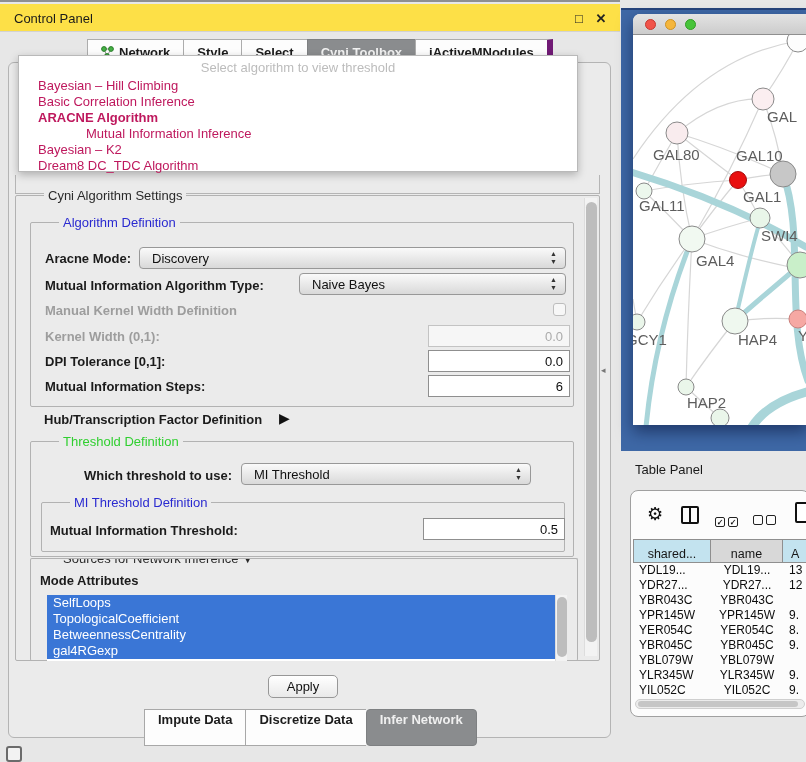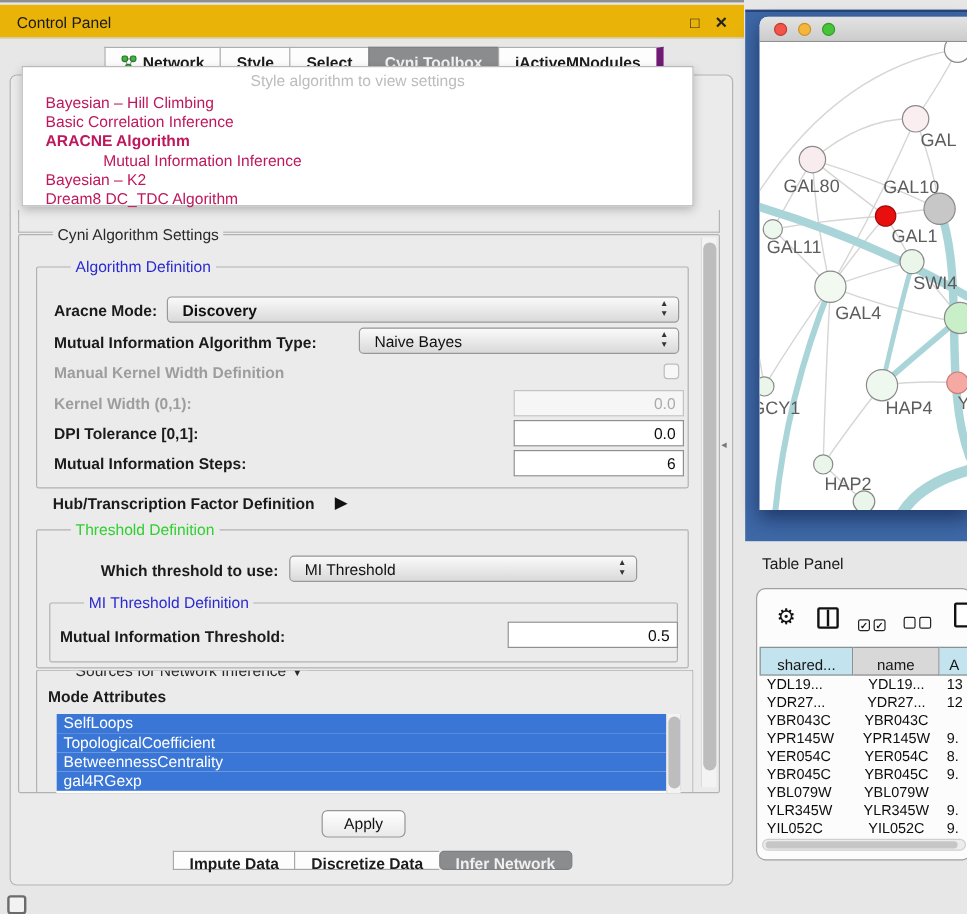--- a/index.html
+++ b/index.html
@@ -4,21 +4,21 @@
 <style>
   * { margin:0; padding:0; box-sizing:border-box; }
   html,body { width:806px; height:762px; }
   body { font-family:"Liberation Sans", sans-serif; background:#e7e7e7; position:relative; overflow:hidden; }
   .abs { position:absolute; }
   .lbl { font-size:13px; font-weight:bold; color:#1b1b1b; white-space:nowrap; }
   .dis { color:#9d9d9d; }
 
   
   #control-panel { left:0; top:0; width:620px; height:740px; border-top:2px solid #8f8f8f; background:#e7e7e7; }
-  #cp-titlebar { left:0; top:2px; width:620px; height:28px; background:#eab308; border-bottom:1px solid #d2d2d2; }
+  #cp-titlebar { left:0; top:2px; width:620px; height:28px; background:#fde047; border-bottom:1px solid #d2d2d2; }
   #cp-title { left:14px; top:7px; font-size:13px; color:#1a1a1a; }
   .winbtn { top:6px; width:18px; height:18px; text-align:center; font-size:13px; color:#222; line-height:18px; cursor:default; }
   #cp-main { left:8px; top:60px; width:603px; height:676px; background:#ebebeb; border:1px solid #b4b4b4; border-radius:6px; }
 
   
   #cp-tabs { left:87px; top:37px; display:flex; align-items:stretch; height:23px; }
   .tab { background:#fdfdfd; border:1px solid #adadad; border-right:none; padding:3px 13px 0 13px; font-size:13px; font-weight:bold; color:#1c1c1c; white-space:nowrap; display:flex; align-items:center; gap:5px; }
   .tab:last-child { border-right:6px solid #701a75; }
   .tab.sel { background:#8a8c8e; color:#f2f2f2; border-color:#7e8082; }
 
@@ -47,21 +47,21 @@
 
   
   .attr-item { height:16px; background:#3a76d6; color:#ffffff; font-size:13px; padding-left:6px; white-space:nowrap; }
 
   
   .sb-track { background:#f3f3f3; border-left:1px solid #ddd; }
   .sb-thumb { background:#bdbdbd; border-radius:6px; }
 
   
   #apply-btn { left:268px; top:673px; width:70px; height:23px; background:linear-gradient(#ffffff,#e9e9e9); border:1px solid #979797; border-radius:5px; font-size:13px; color:#111; text-align:center; padding-top:3px; }
-  #bottom-tabs { left:144px; top:707px; display:flex; height:16px; }
+  #bottom-tabs { left:144px; top:707px; display:flex; height:37px; }
   .btab { background:#fdfdfd; border:1px solid #a8a8a8; border-right:none; padding:2px 13px 0 13px; font-size:13px; font-weight:bold; color:#1c1c1c; white-space:nowrap; }
   .btab:last-child { border-right:1px solid #a8a8a8; }
   .btab.sel { background:#8a8c8e; color:#f0f0f0; border-radius:4px; border-color:#7e8082; }
 
   #split-arrow { left:601px; top:365px; font-size:9px; color:#777; }
 
   
   #desktop { left:621px; top:8px; width:185px; height:443px; background:linear-gradient(#27457c 0,#27457c 2px,#3e68a6 2px); }
   #net-window { left:12px; top:6px; width:175px; height:411px; border-radius:7px 0 0 0; overflow:hidden; box-shadow:0 7px 16px rgba(8,18,56,.55); background:#fff; }
   #net-titlebar { left:0; top:0; width:100%; height:21px; background:linear-gradient(#e3e3e3,#cccccc); border-bottom:1px solid #8f8f8f; display:flex; align-items:center; padding-left:12px; gap:9px; }
@@ -141,21 +141,21 @@
       <span class="leg dark">Cyni Algorithm Settings</span>
 
       <div class="sb-track abs" style="right:2px; top:2px; width:13px; height:458px;">
         <div class="sb-thumb abs" style="left:1px; top:4px; width:11px; height:440px;"></div>
       </div>
 
       <div class="grp abs" style="left:14px; top:26px; width:544px; height:185px;">
         <span class="leg blue">Algorithm Definition</span>
 
         <span class="lbl abs" style="left:14px; top:28px;">Aracne Mode:</span>
-        <div class="combo abs" style="left:108px; top:24px; width:427px;font-weight:bold;">
+        <div class="combo abs" style="left:108px; top:24px; width:427px;">
           <span>Discovery</span>
           <span class="arrows">▲<br>▼</span>
         </div>
 
         <span class="lbl abs" style="left:14px; top:55px;">Mutual Information Algorithm Type:</span>
         <div class="combo abs" style="left:268px; top:50px; width:267px;">
           <span>Naive Bayes</span>
           <span class="arrows">▲<br>▼</span>
         </div>
 
@@ -210,21 +210,21 @@
   <div id="apply-btn" class="abs">Apply</div>
 
   <div id="bottom-tabs" class="abs">
     <div class="btab">Impute Data</div>
     <div class="btab">Discretize Data</div>
     <div class="btab sel">Infer Network</div>
   </div>
 </div>
 
 <div id="algo-popup" class="abs">
-  <div id="algo-placeholder" class="abs">Style algorithm to view settings</div>
+  <div id="algo-placeholder" class="abs">Select algorithm to view threshold</div>
   <div class="algo-item abs" style="top:22px;">Bayesian – Hill Climbing</div>
   <div class="algo-item abs" style="top:38px;">Basic Correlation Inference</div>
   <div class="algo-item hl abs" style="top:54px;">ARACNE Algorithm</div>
   <div class="algo-item abs" style="top:70px;margin-left:48px;">Mutual Information Inference</div>
   <div class="algo-item abs" style="top:86px;">Bayesian – K2</div>
   <div class="algo-item abs" style="top:102px;">Dream8 DC_TDC Algorithm</div>
 </div>
 
 <span id="split-arrow" class="abs">◂</span>
 

